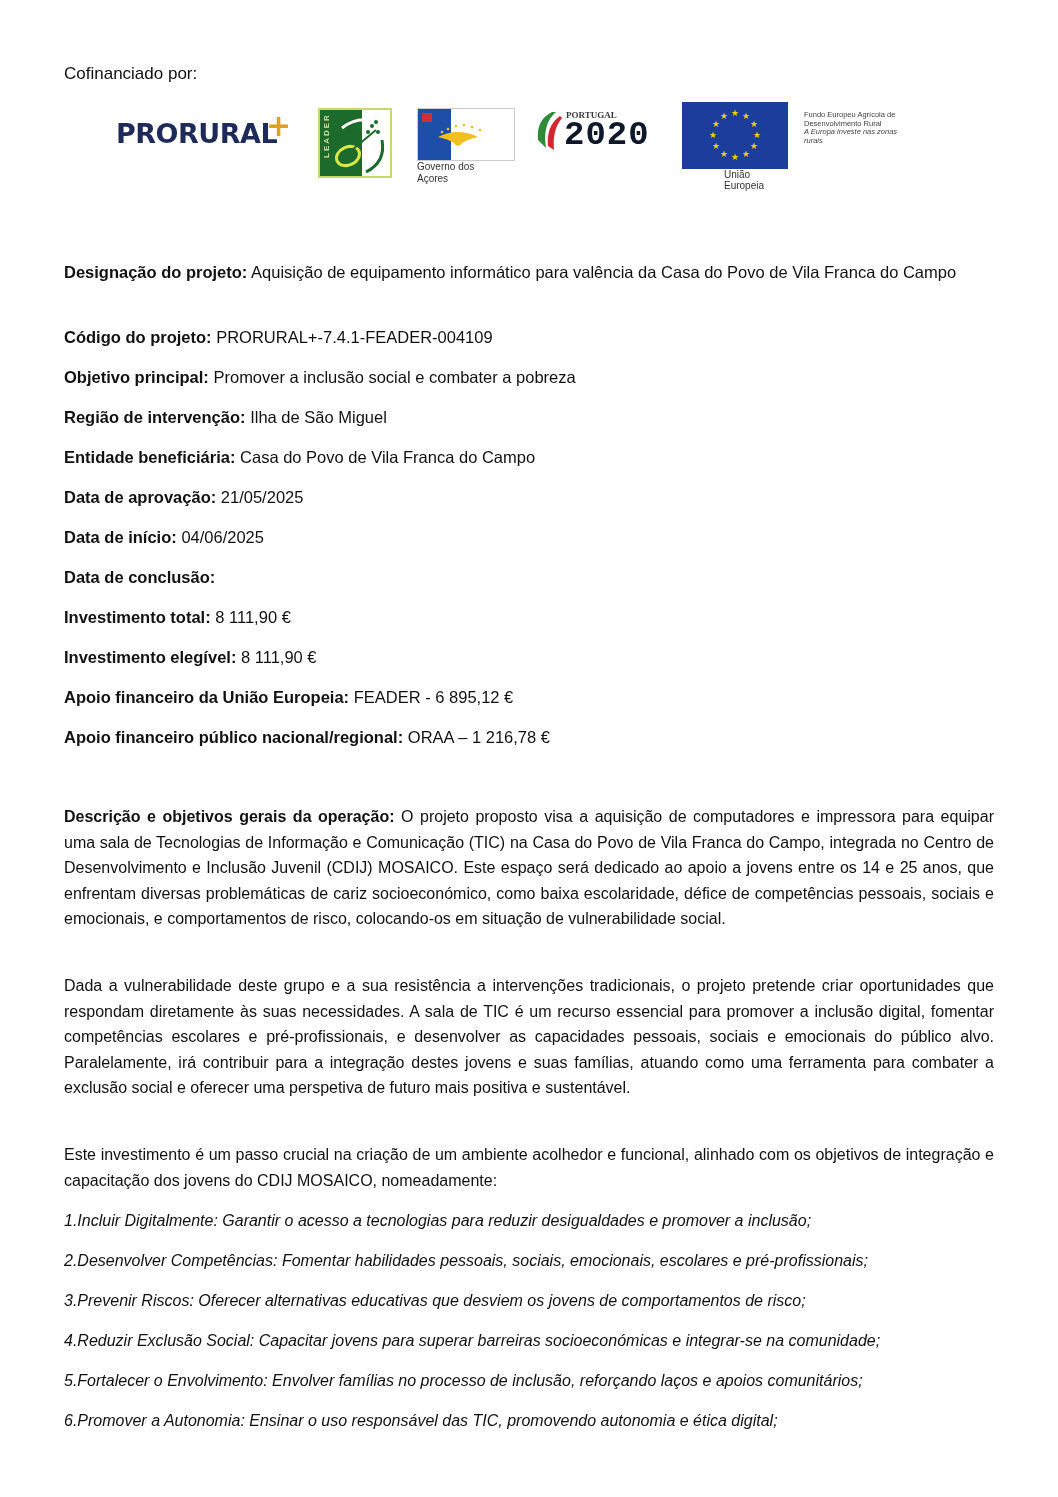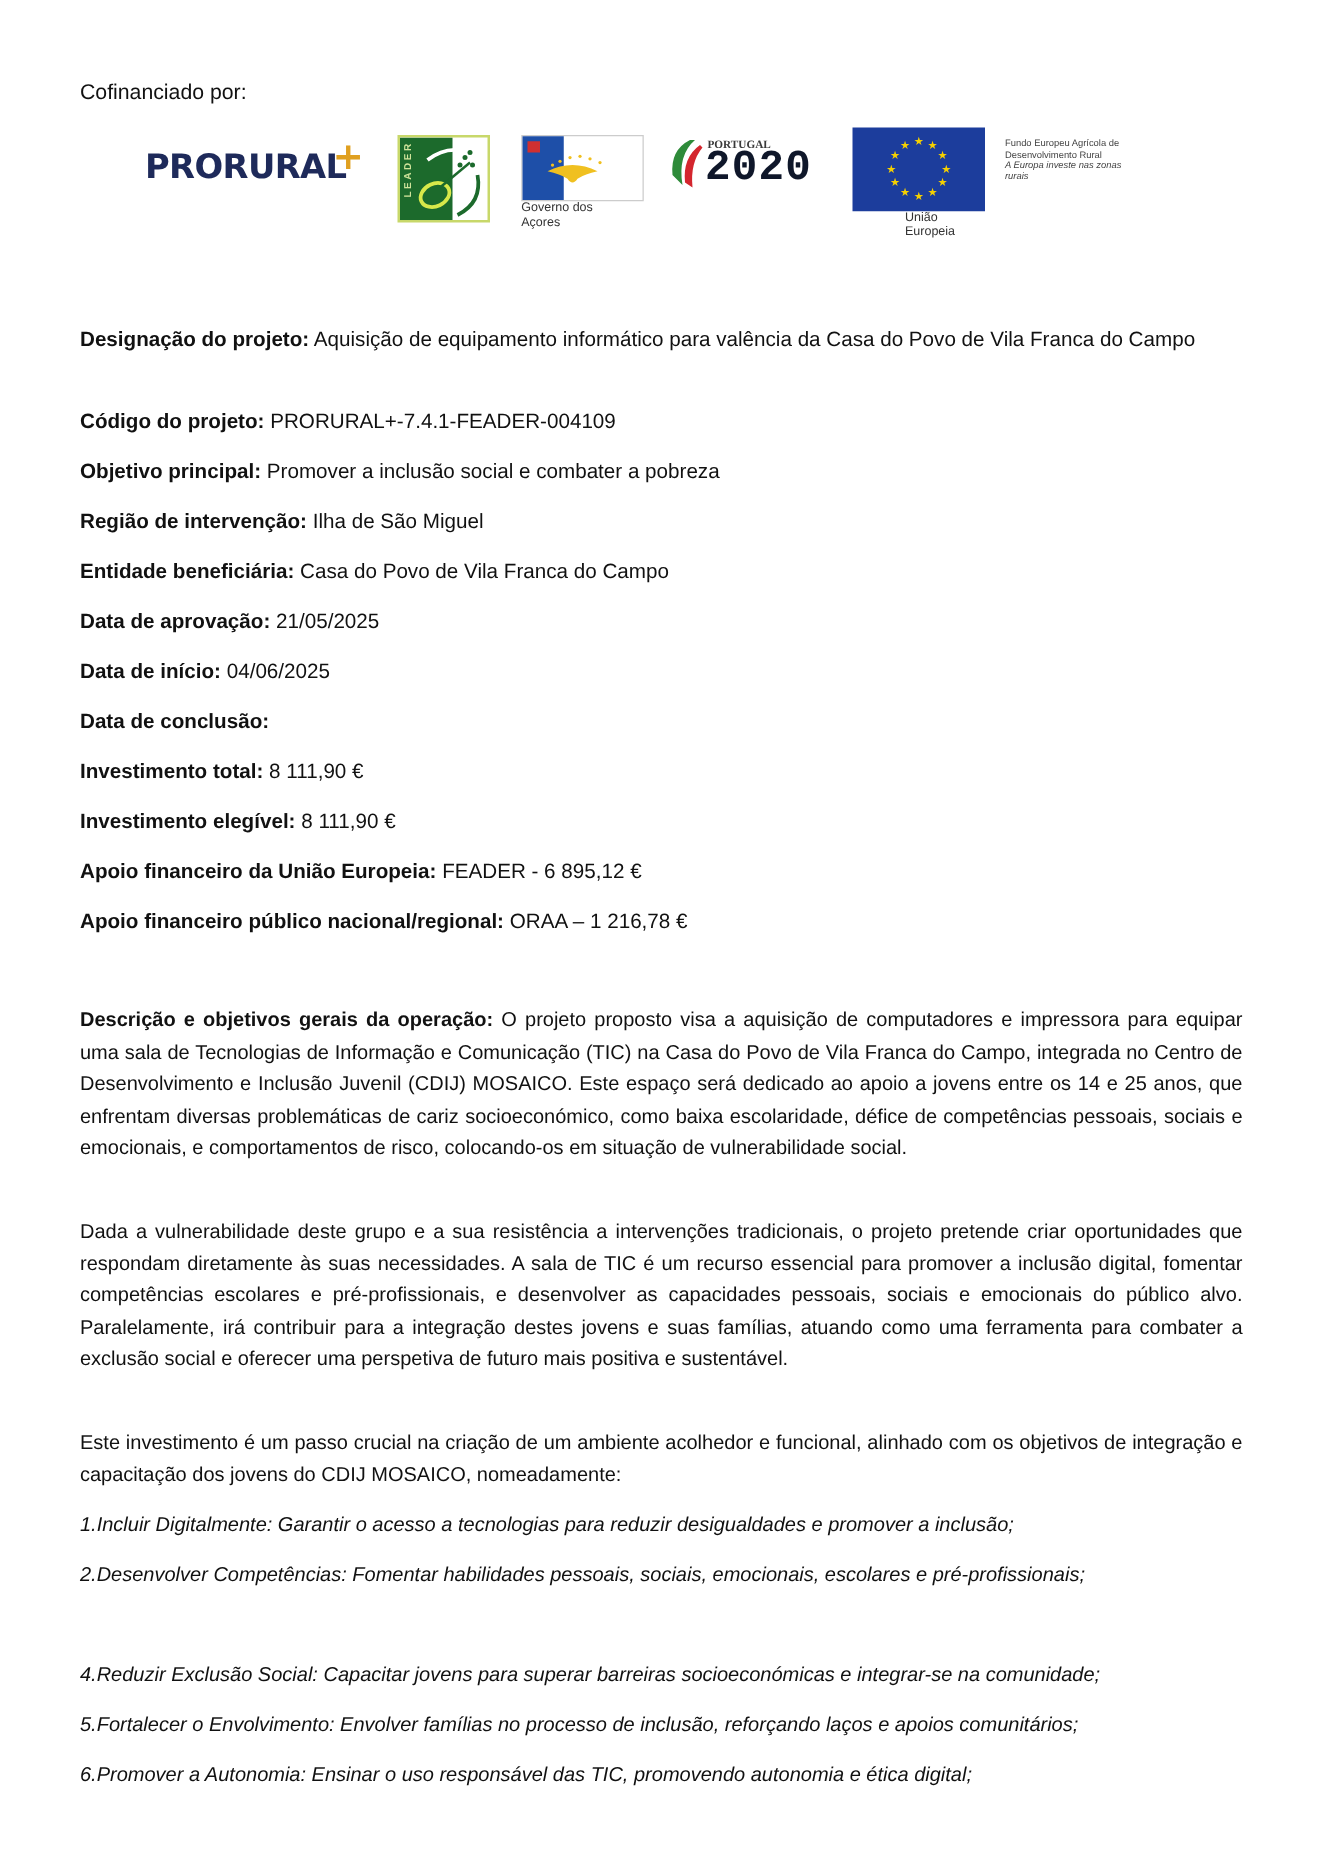--- a/index.html
+++ b/index.html
@@ -155,17 +155,18 @@
   </div>
 
   <div class="desc" style="top:804px">
     <b>Descrição e objetivos gerais da operação:</b> <span>O projeto proposto visa a aquisição de computadores e impressora para equipar uma sala de Tecnologias de Informação e Comunicação (TIC) na Casa do Povo de Vila Franca do Campo, integrada no Centro de Desenvolvimento e Inclusão Juvenil (CDIJ) MOSAICO. Este espaço será dedicado ao apoio a jovens entre os 14 e 25 anos, que enfrentam diversas problemáticas de cariz socioeconómico, como baixa escolaridade, défice de competências pessoais, sociais e emocionais, e comportamentos de risco, colocando-os em situação de vulnerabilidade social.</span>
   </div>
   <div class="desc" style="top:973px">Dada a vulnerabilidade deste grupo e a sua resistência a intervenções tradicionais, o projeto pretende criar oportunidades que respondam diretamente às suas necessidades. A sala de TIC é um recurso essencial para promover a inclusão digital, fomentar competências escolares e pré-profissionais, e desenvolver as capacidades pessoais, sociais e emocionais do público alvo. Paralelamente, irá contribuir para a integração destes jovens e suas famílias, atuando como uma ferramenta para combater a exclusão social e oferecer uma perspetiva de futuro mais positiva e sustentável.</div>
   <div class="desc" style="top:1142px">Este investimento é um passo crucial na criação de um ambiente acolhedor e funcional, alinhado com os objetivos de integração e capacitação dos jovens do CDIJ MOSAICO, nomeadamente:</div>
 
   <div class="list-item" style="top:1208px">1.Incluir Digitalmente: Garantir o acesso a tecnologias para reduzir desigualdades e promover a inclusão;</div>
   <div class="list-item" style="top:1248px">2.Desenvolver Competências: Fomentar habilidades pessoais, sociais, emocionais, escolares e pré-profissionais;</div>
+  <div class="list-item" style="top:1288px">3.Prevenir Riscos: Oferecer alternativas educativas que desviem os jovens de comportamentos de risco;</div>
   <div class="list-item" style="top:1328px">4.Reduzir Exclusão Social: Capacitar jovens para superar barreiras socioeconómicas e integrar-se na comunidade;</div>
   <div class="list-item" style="top:1368px">5.Fortalecer o Envolvimento: Envolver famílias no processo de inclusão, reforçando laços e apoios comunitários;</div>
   <div class="list-item" style="top:1408px">6.Promover a Autonomia: Ensinar o uso responsável das TIC, promovendo autonomia e ética digital;</div>
 
 </div>
 
 </body></html>

